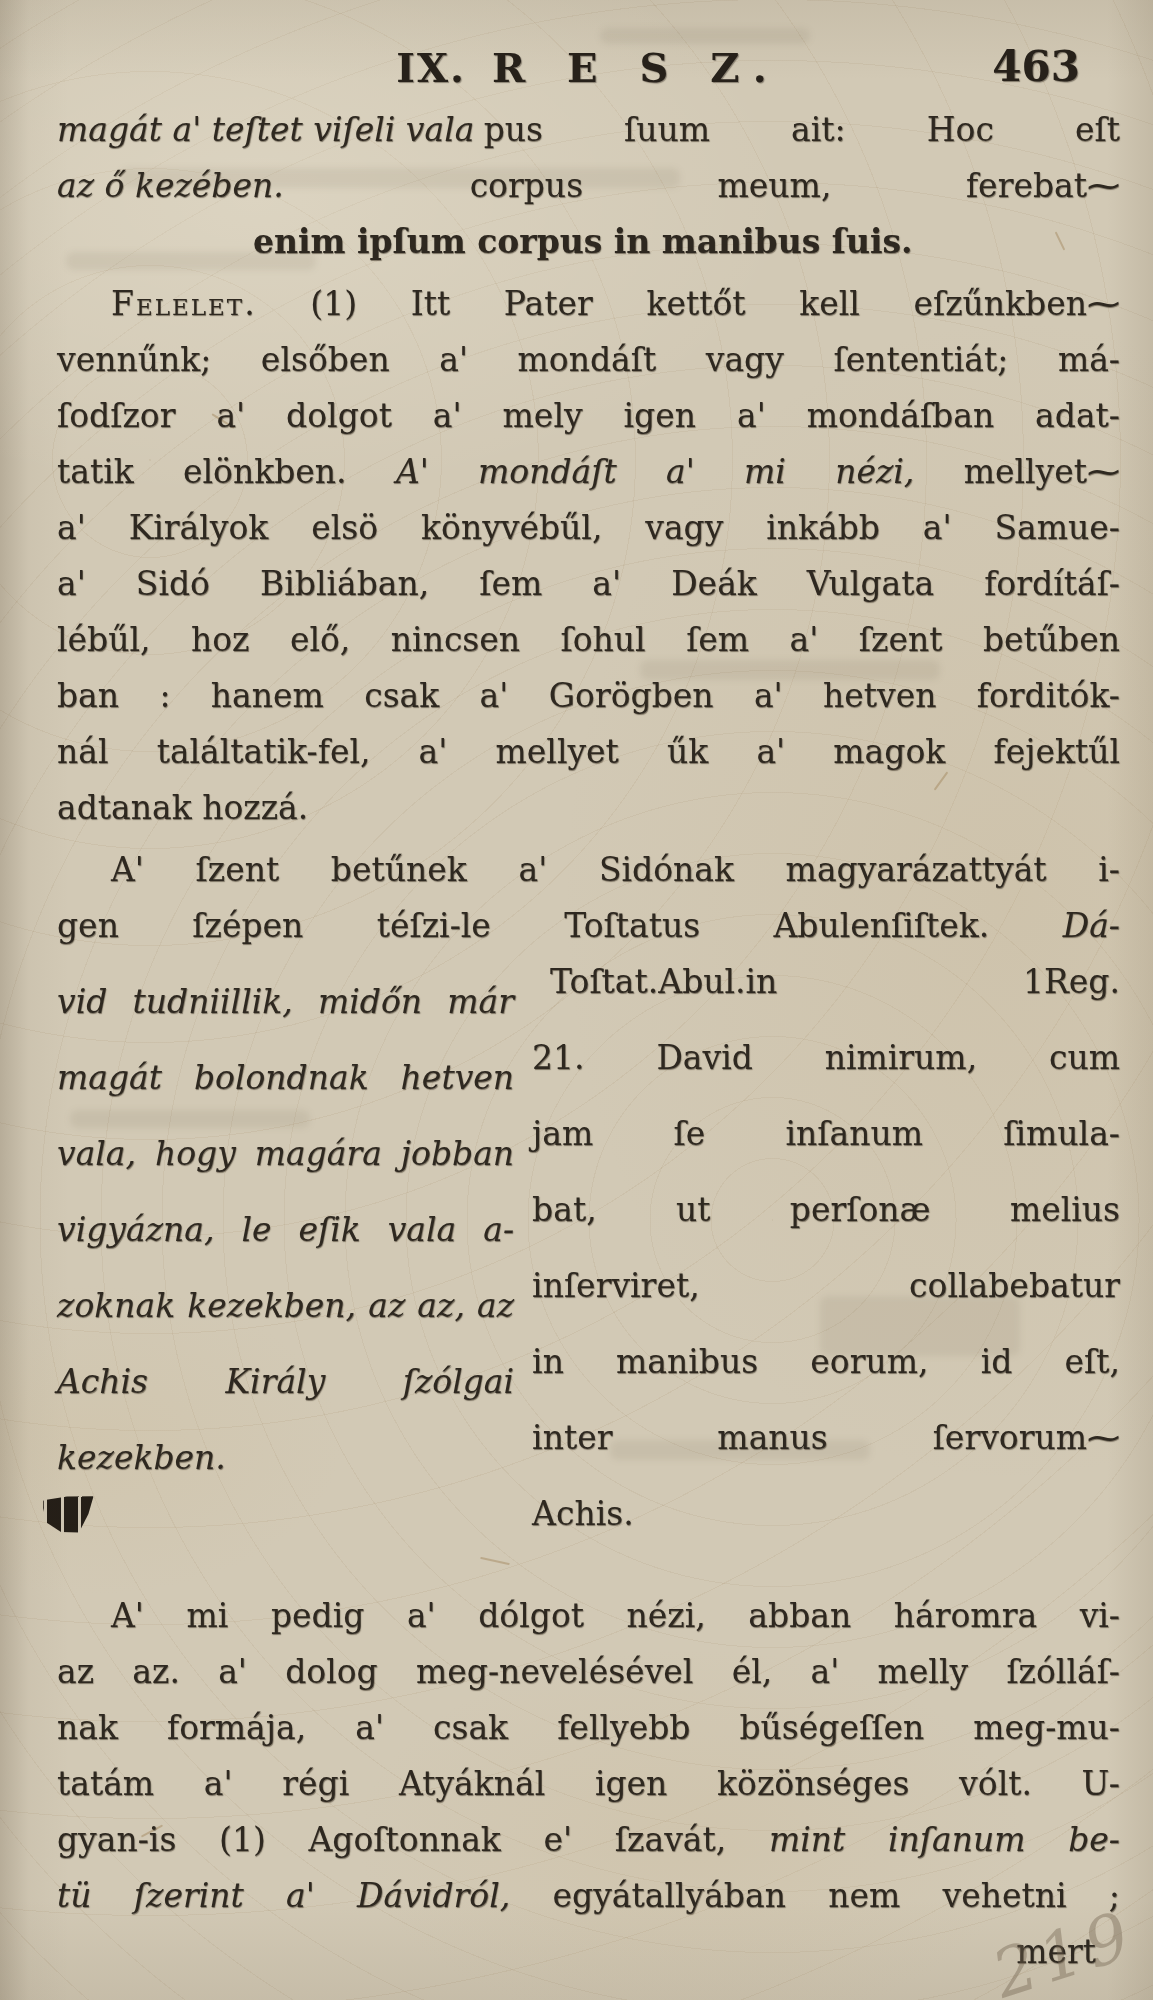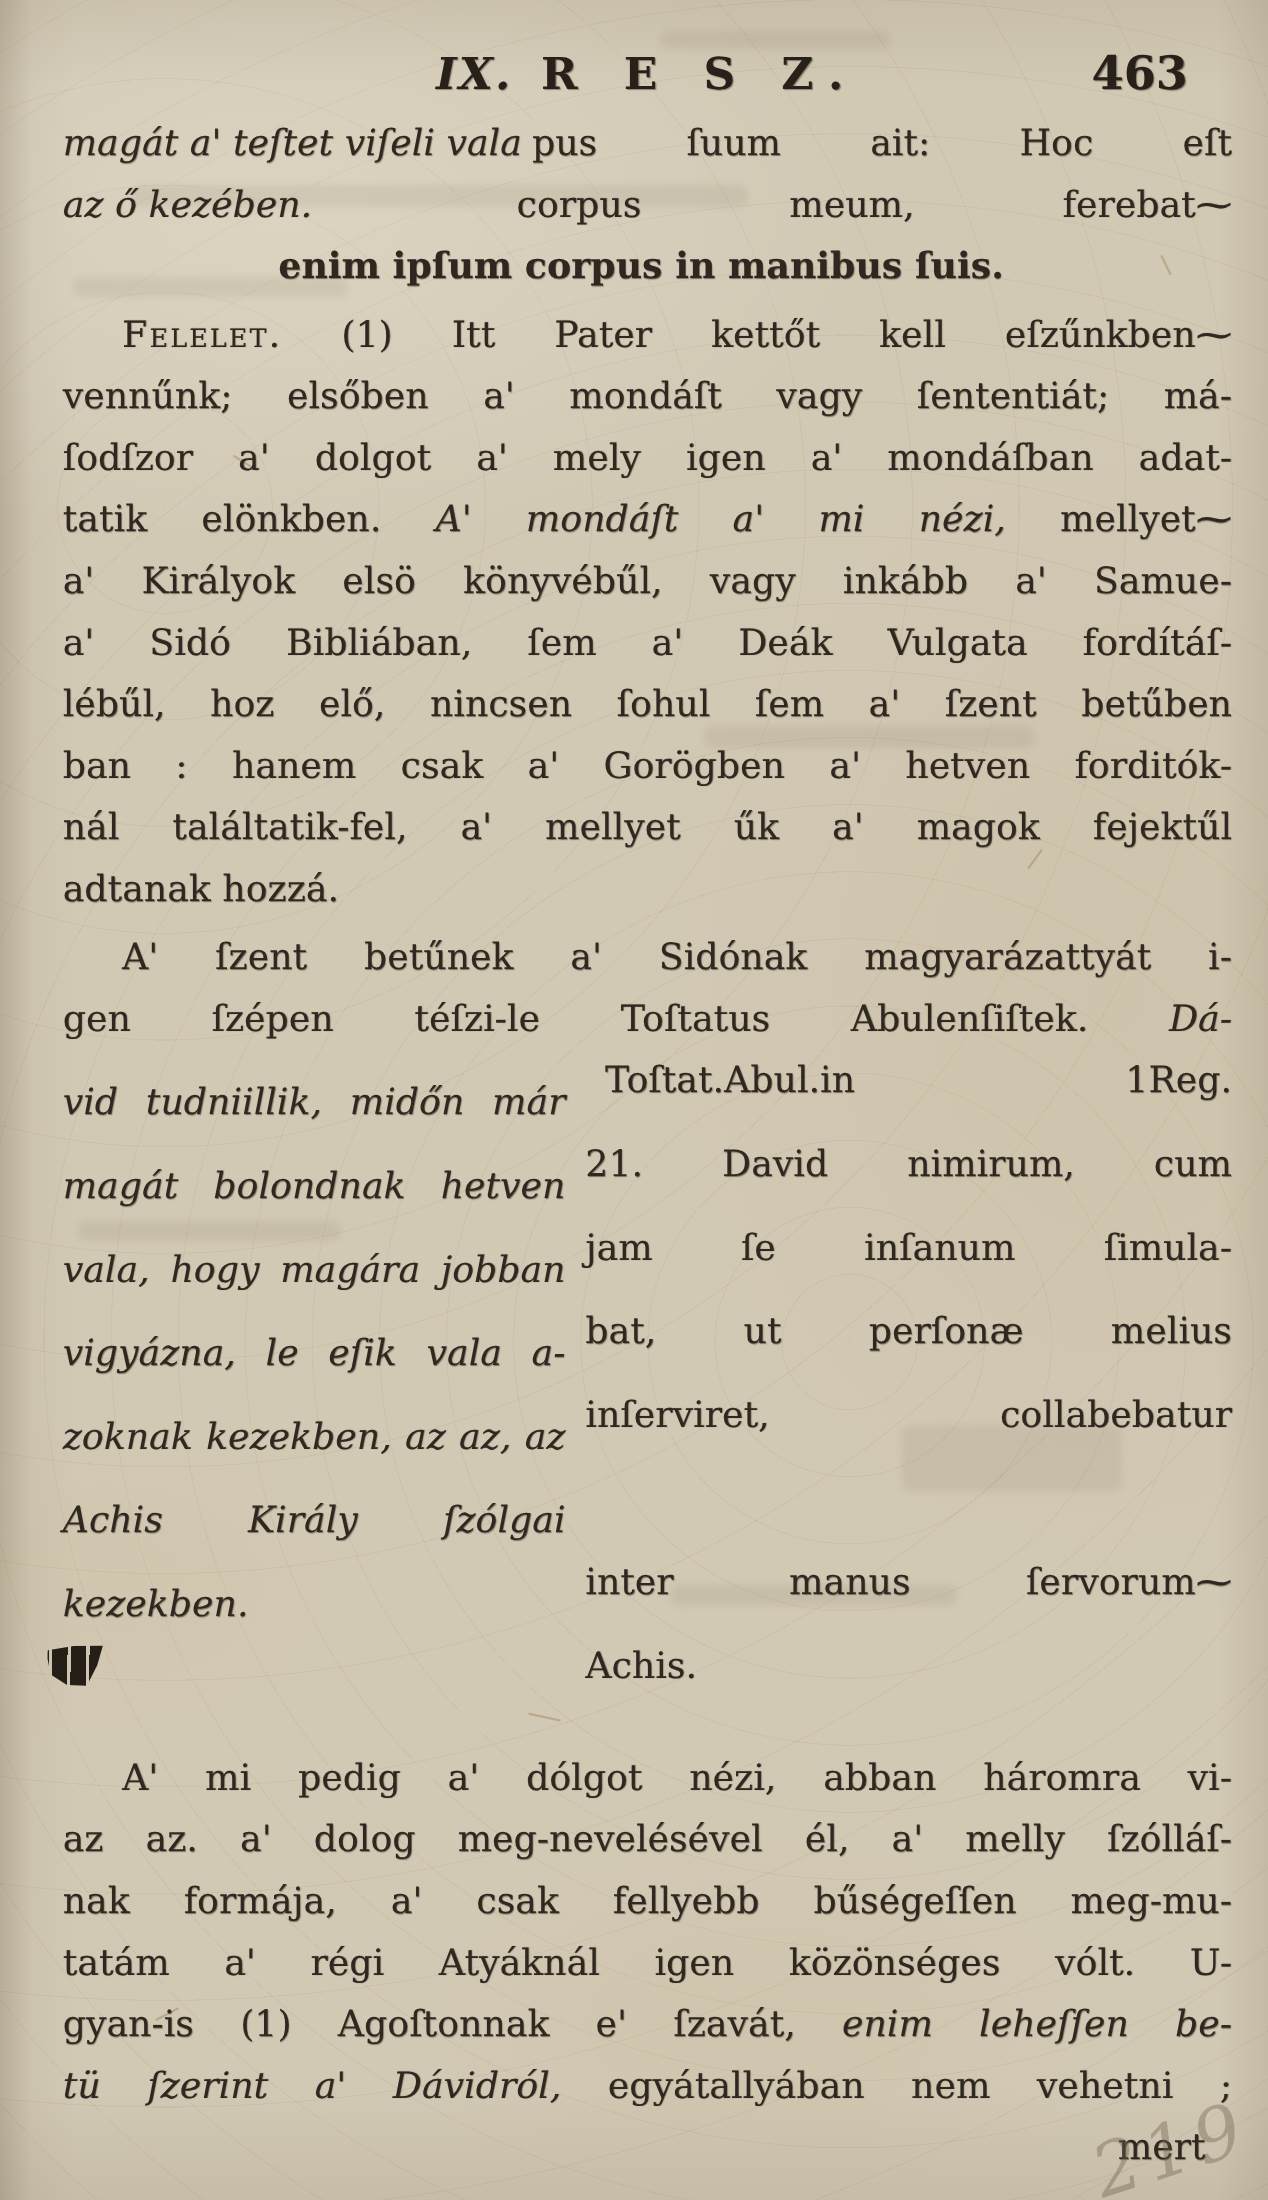--- a/index.html
+++ b/index.html
@@ -17,21 +17,21 @@
       linear-gradient(180deg, rgba(95,80,55,0.09), transparent 4%),
       repeating-radial-gradient(circle at 13% 23%, rgba(150,118,76,0.10) 0 1px, transparent 1px 97px),
       repeating-radial-gradient(circle at 67% 61%, rgba(140,110,70,0.09) 0 1px, transparent 1px 61px);
     font-family:"DejaVu Serif","Liberation Serif",serif;
     color:#2e2820;
   }
   .textblock{position:absolute;left:57px;top:44px;width:1063px;}
   .header{position:relative;height:58px;}
   .title{position:absolute;left:0;right:0;text-align:center;font-size:40px;font-weight:bold;
          color:#27211a;text-shadow:1px 1px 1px rgba(46,38,28,0.45);letter-spacing:2px;}
-  .title .rom{font-style:italic;margin-right:26px;}
+  .title .rom{margin-right:26px;}
   .title .word{letter-spacing:14px;}
   .pageno{position:absolute;right:40px;top:-2px;font-size:42px;font-weight:bold;color:#27211a;
           text-shadow:1px 1px 1px rgba(46,38,28,0.5);}
   .line{font-size:33px;line-height:56px;white-space:normal;
         text-shadow:0.6px 0.6px 1px rgba(48,38,26,0.55);}
   .jl{text-align:justify;text-align-last:justify;}
   .it{font-style:italic;}
   .sc{font-variant:small-caps;letter-spacing:2px;}
   .indent{padding-left:54px;}
   .indent-lg{padding-left:196px;font-weight:bold;}
@@ -130,39 +130,40 @@
       <div class="row2">
         <div class="cell-l line it jl">vigyázna, le eſik vala a-</div>
         <div class="cell-r line jl">bat, ut perſonæ melius</div>
       </div>
       <div class="row2">
         <div class="cell-l line it jl">zoknak kezekben, az az, az</div>
         <div class="cell-r line jl">inſerviret, collabebatur</div>
       </div>
       <div class="row2">
         <div class="cell-l line it jl">Achis Király ſzólgai</div>
+        <div class="cell-r line jl">in manibus eorum, id eſt,</div>
       </div>
       <div class="row2">
         <div class="cell-l line it">kezekben.</div>
         <div class="cell-r line jl">inter manus ſervorum⁓</div>
       </div>
       <div class="row2">
         <div class="cell-l line it"></div>
         <div class="cell-r line">Achis.</div>
       </div>
     </div>
 
     <div class="gap-lg"></div>
 
     <div>
       <div class="line jl indent">A' mi pedig a' dólgot nézi, abban háromra vi-</div>
       <div class="line jl">az az. a' dolog meg-nevelésével él, a' melly ſzólláſ-</div>
       <div class="line jl">nak formája, a' csak fellyebb bűségeſſen meg-mu-</div>
       <div class="line jl">tatám a' régi Atyáknál igen közönséges vólt.  U-</div>
-      <div class="line jl"><span>gyan-is (1)  Agoſtonnak e' ſzavát, </span><span class="it">enim leheſſen be-</span></div>
+      <div class="line jl"><span>gyan-is (1)  Agoſtonnak e' ſzavát, </span><span class="it">mint inſanum be-</span></div>
       <div class="line jl"><span class="it">tü ſzerint a' Dávidról, </span><span>egyátallyában nem vehetni ;</span></div>
       <div class="line catchline">mert</div>
     </div>
 
   </div>
 
   <div class="pencil">219</div>
 
 </div>
 

